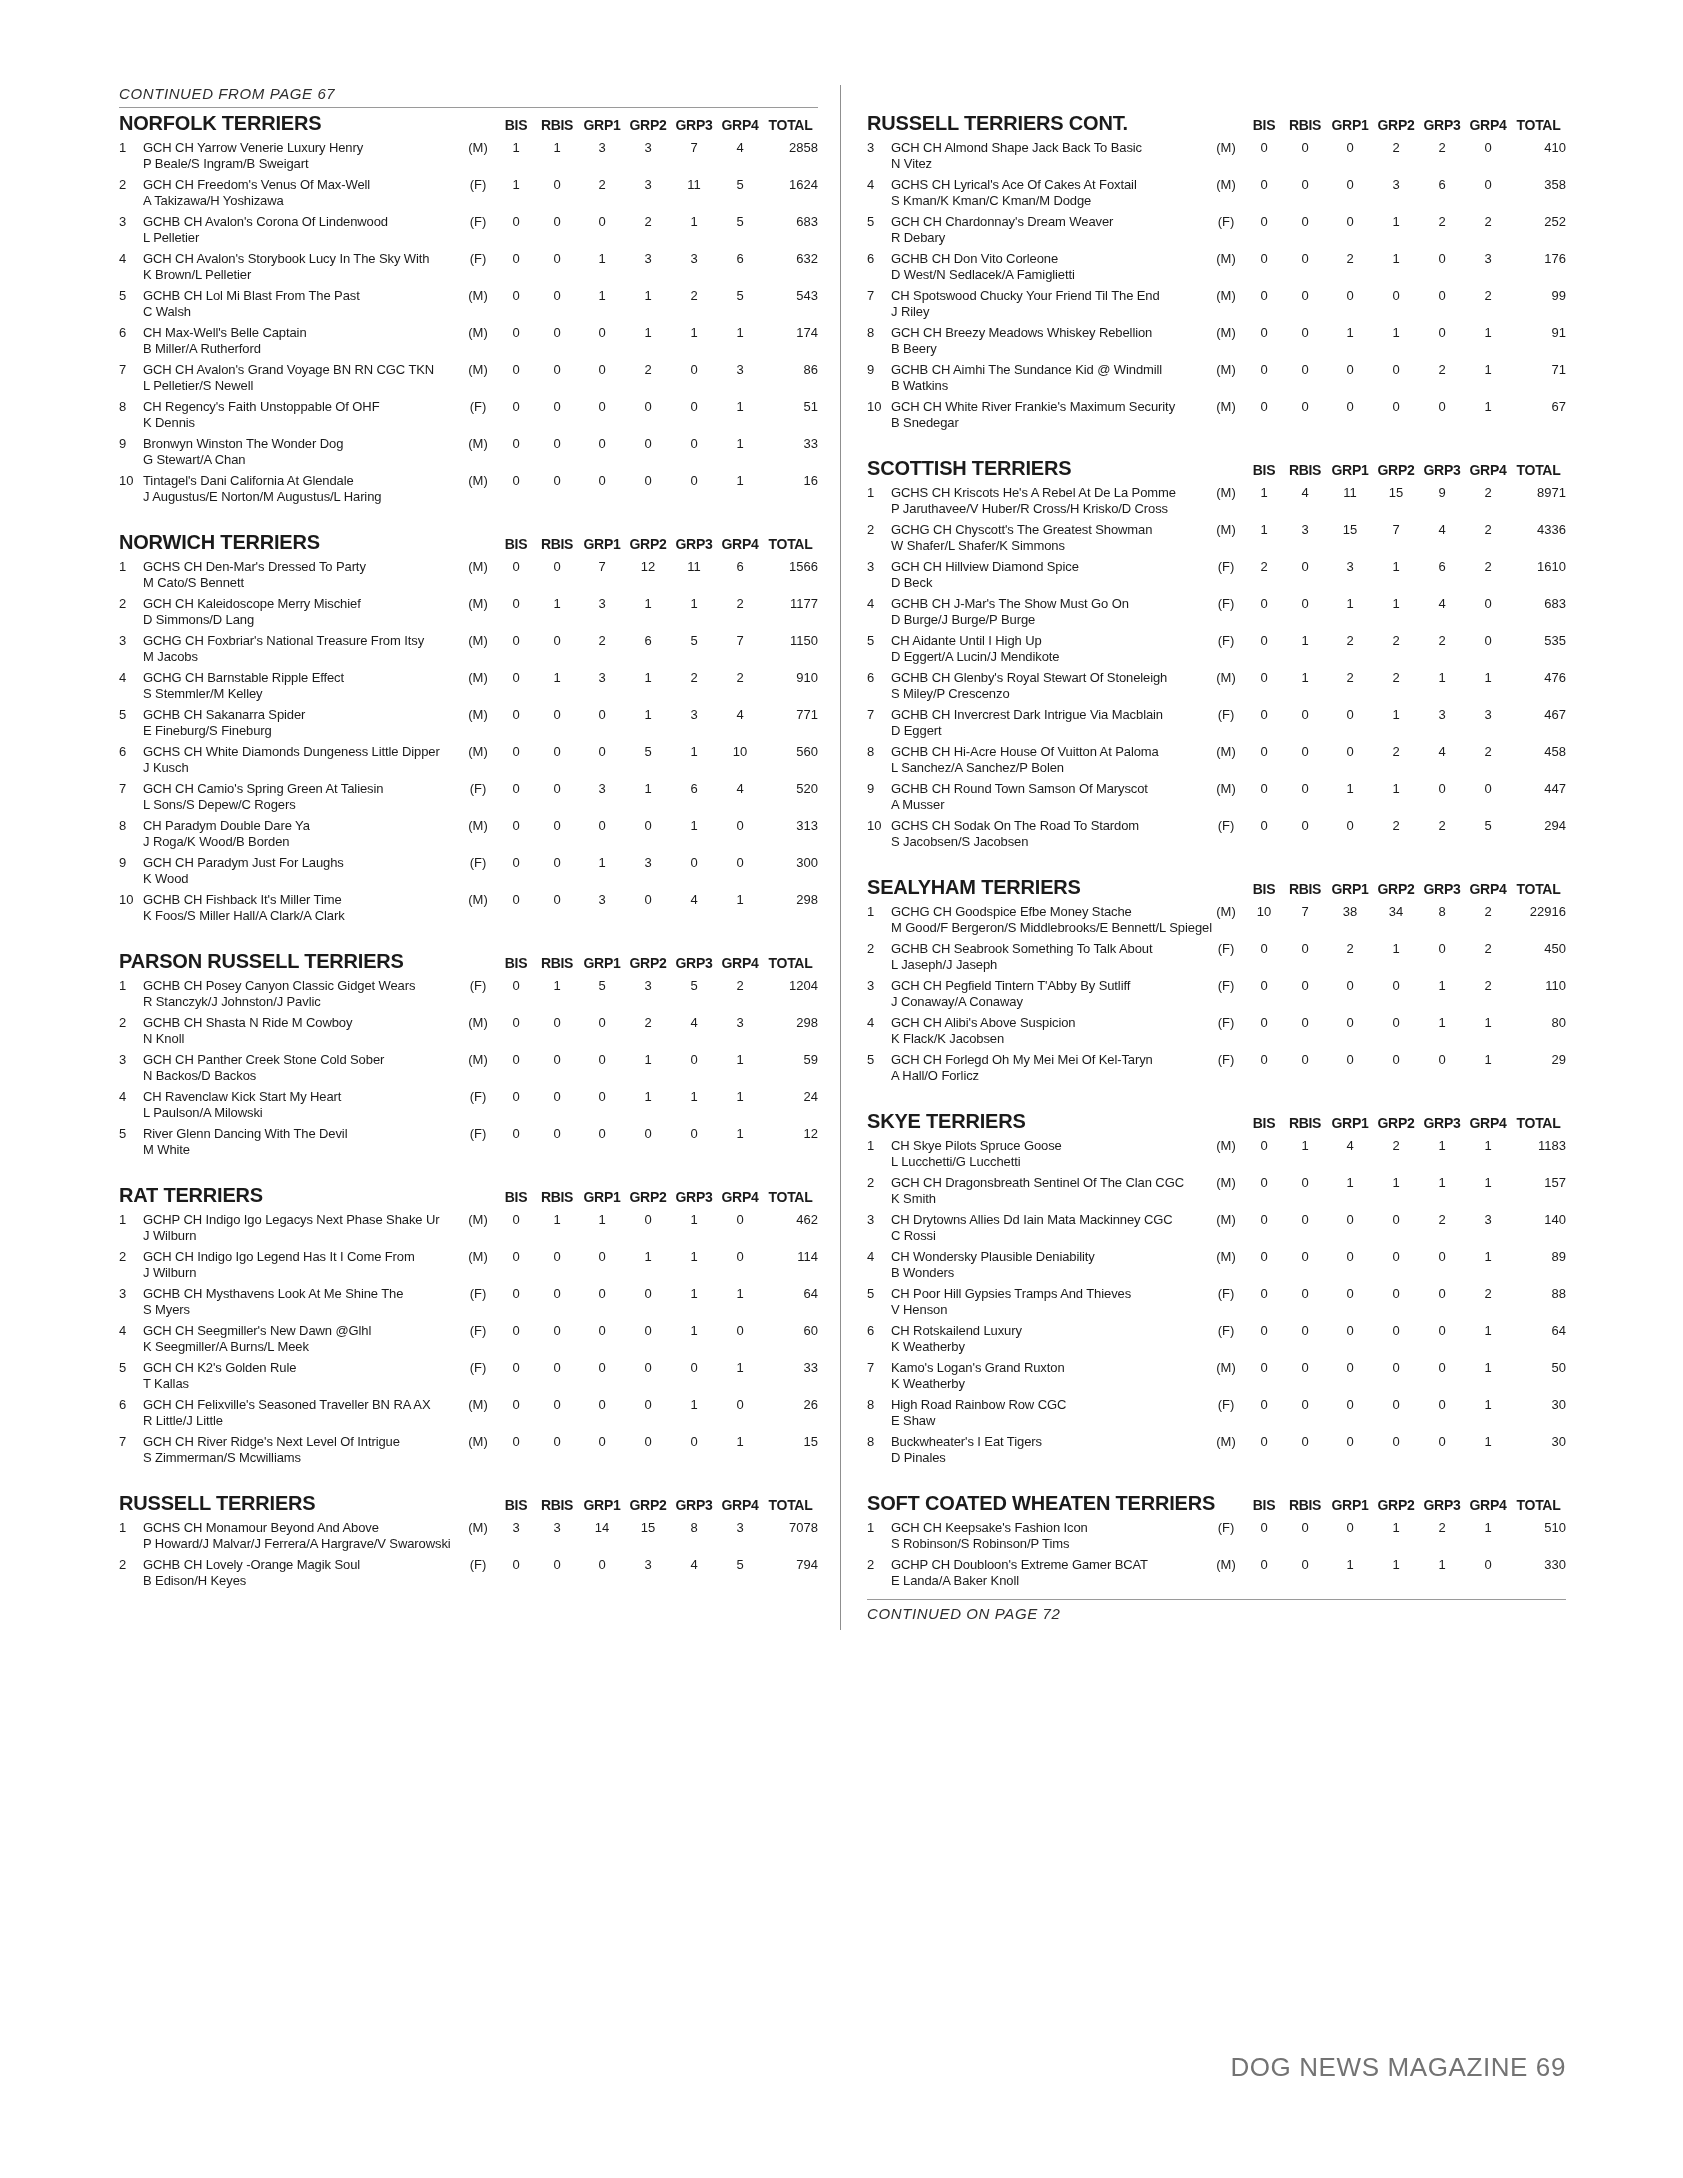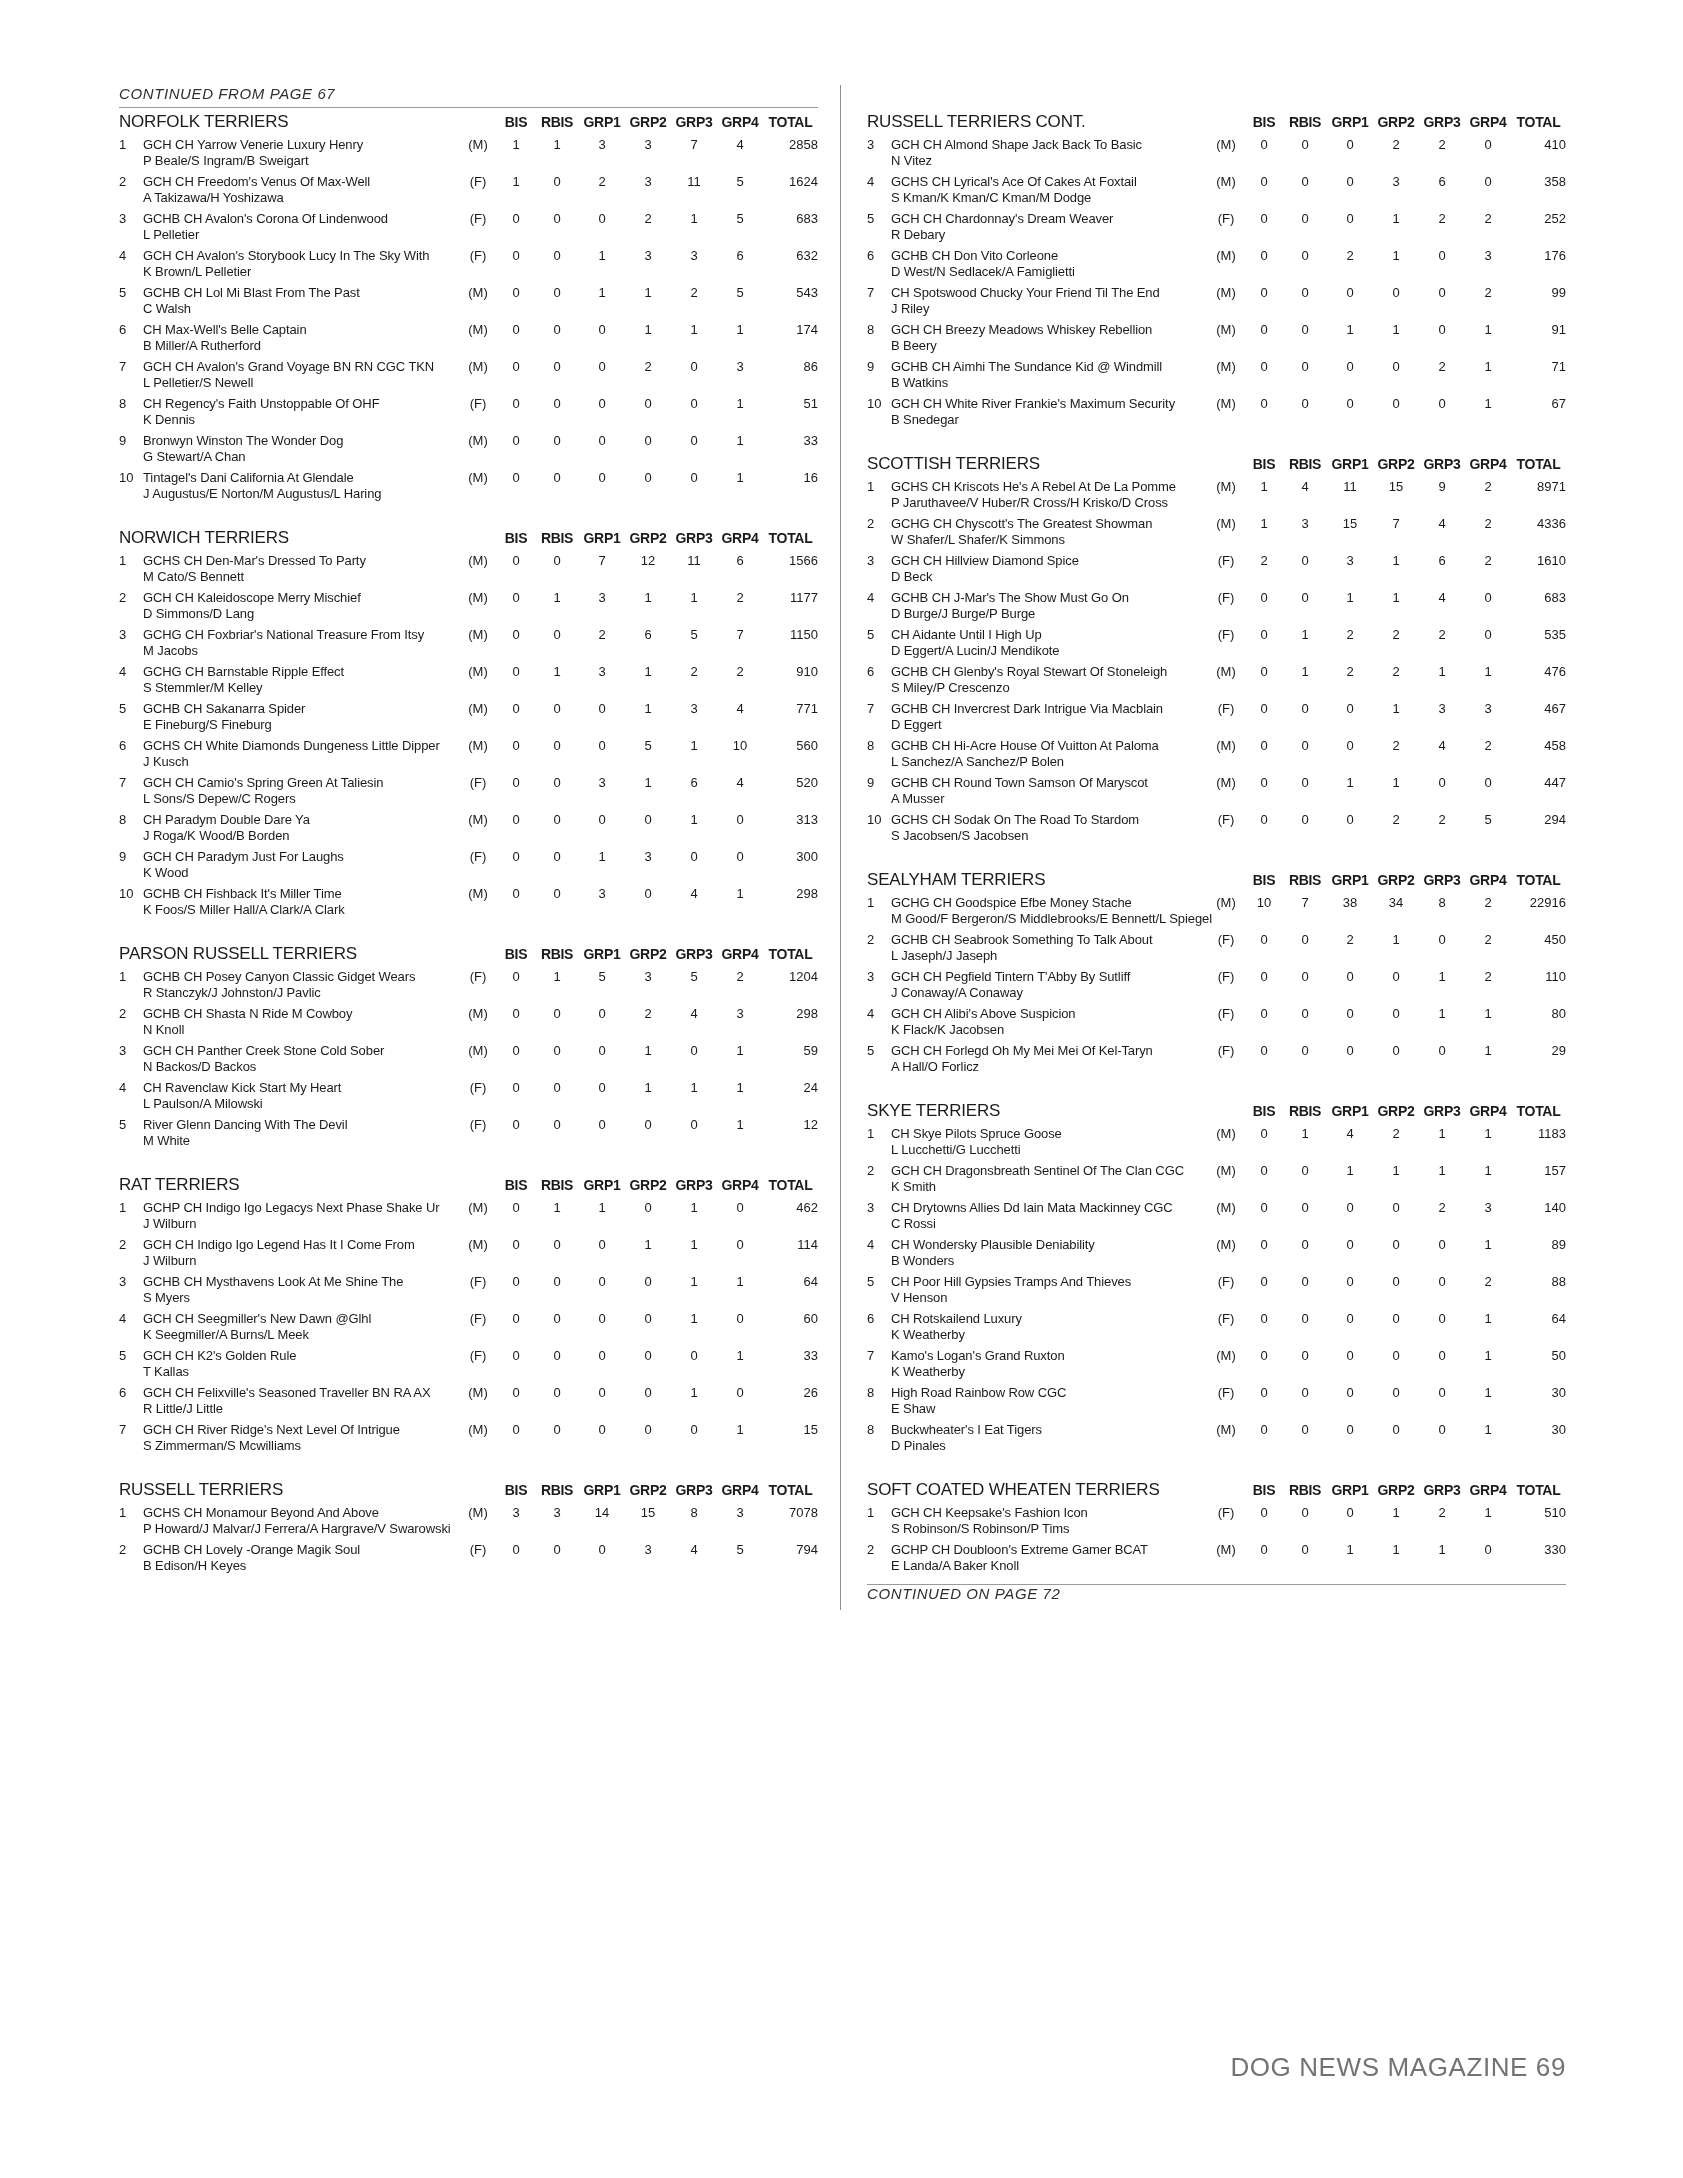--- a/index.html
+++ b/index.html
@@ -15,34 +15,34 @@
   .col-left { padding-right:22px; }
   .divider { width:1px; align-self:stretch; background:#8f8f8f; }
   .col-right { padding-left:26px; padding-top:25px; }
 
   .continued-note {
     font-style:italic; font-size:15px; letter-spacing:0.6px; color:#2e2e2e;
     padding-bottom:5px; border-bottom:1px solid #9a9a9a; margin-bottom:4px;
   }
   .continued-note.bottom {
     border-bottom:none; border-top:1px solid #9a9a9a;
-    padding-bottom:0; margin-top:10px; margin-bottom:8px;
+    padding-top:5px; padding-bottom:0; margin-top:10px; margin-bottom:8px;
   }
 
   .grid {
     display:grid;
     grid-template-columns: 24px minmax(0,1fr) 38px 38px 44px 46px 46px 46px 46px 55px;
     align-items:start;
   }
   .sec-head { margin-top:26px; margin-bottom:5px; align-items:baseline; }
   #left-sections .breed-section:first-child .sec-head,
   #right-sections .breed-section:first-child .sec-head { margin-top:2px; }
 
   .sec-title {
-    grid-column:1 / 4; font-weight:400; font-size:17px;
+    grid-column:1 / 4; font-weight:700; font-size:20px;
     letter-spacing:-0.2px; font-stretch:condensed; white-space:nowrap;
   }
   .col-head {
     font-weight:700; font-size:14px; text-align:center;
     letter-spacing:-0.3px; font-stretch:condensed;
   }
   .col-head.total { text-align:center; }
 
   .entry-row { margin-bottom:5px; }
   .rank { font-size:13px; line-height:16px; padding-top:0; }

